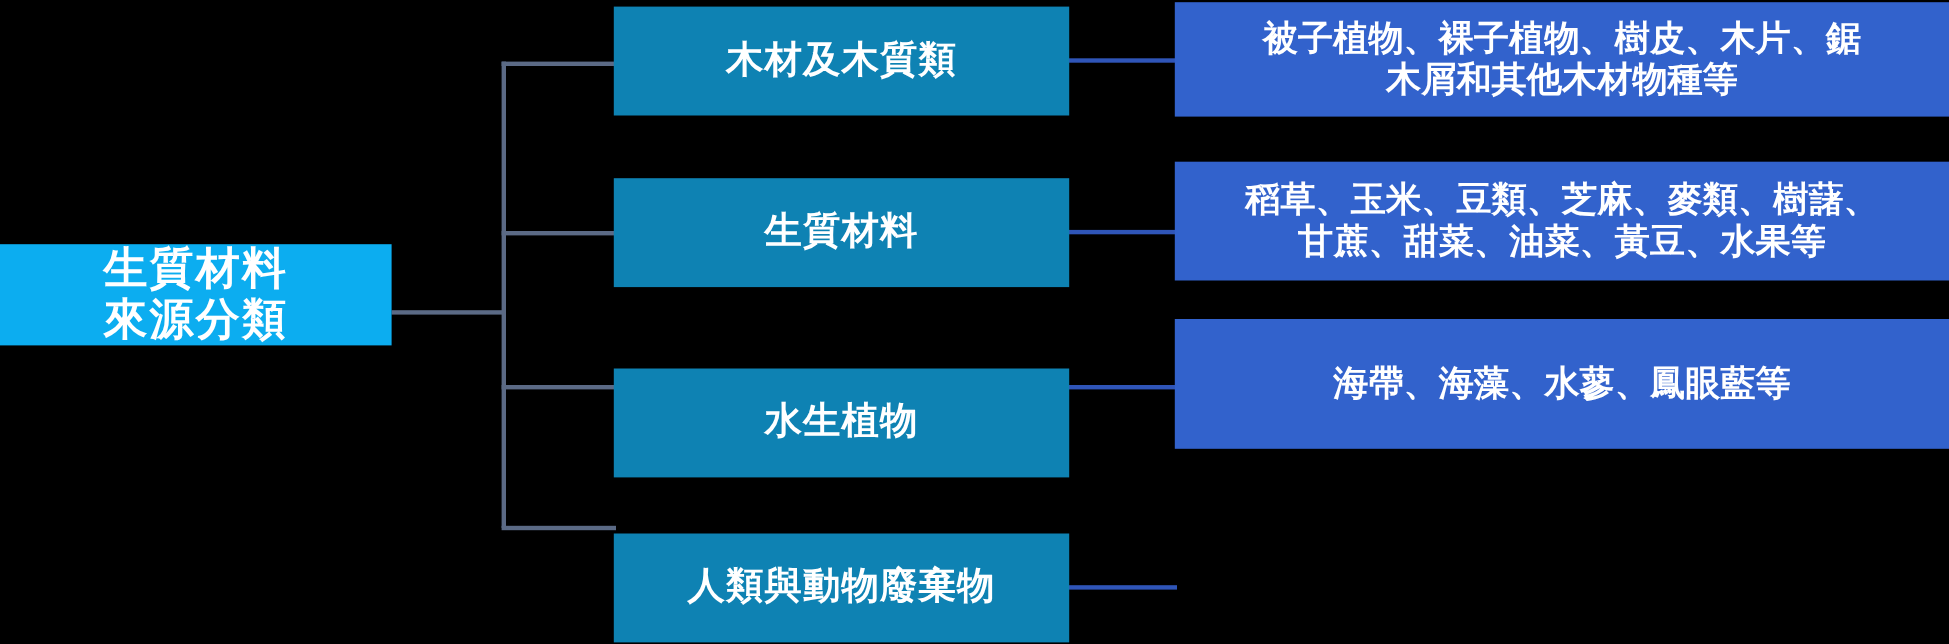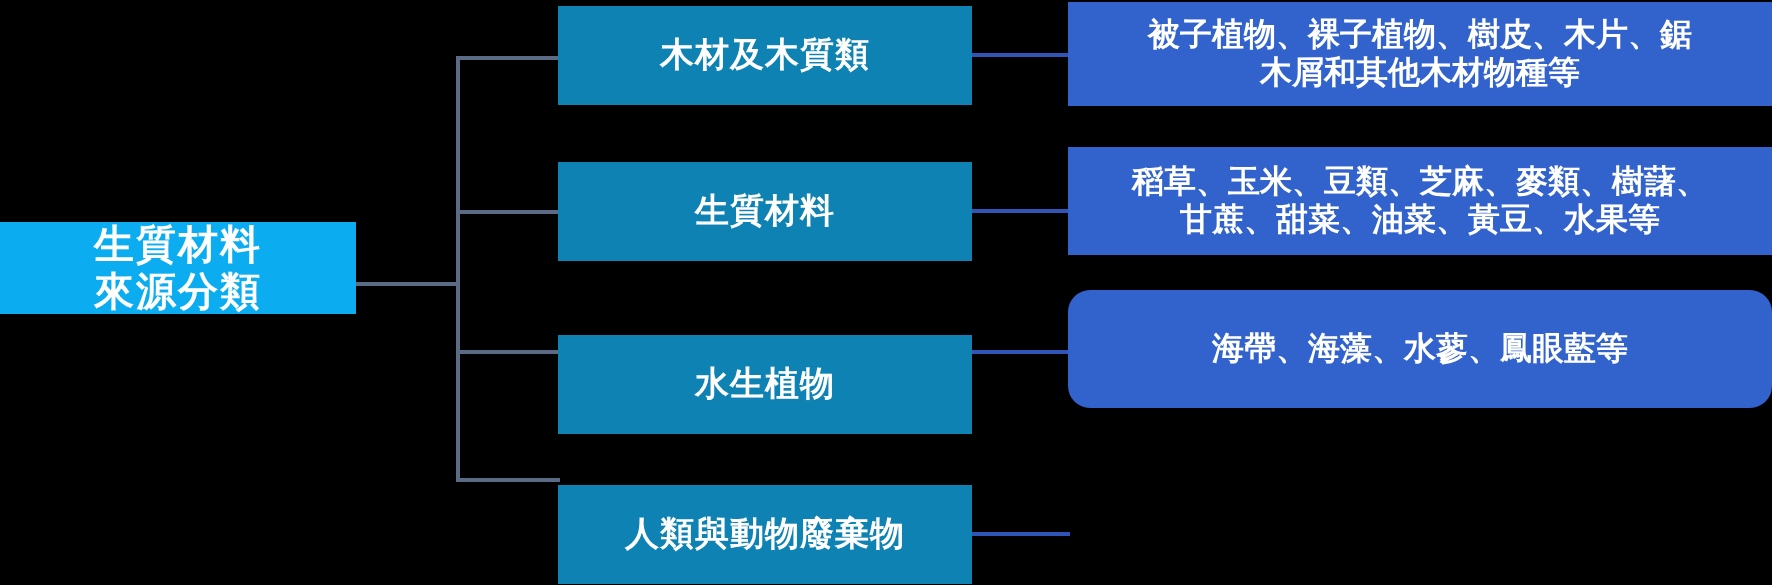--- a/index.html
+++ b/index.html
@@ -63,21 +63,21 @@
   .node--det {
     left: 1068px;
     width: 704px;
     background: #3262cc;
     font-size: 32px;
     letter-spacing: 0px;
     padding: 2px 14px;
   }
   .node--det.r1 { top: 2px;   height: 104px; }
   .node--det.r2 { top: 147px; height: 108px; }
-  .node--det.r3 { top: 290px; height: 118px; border-radius: 22px; }
+  .node--det.r3 { top: 290px; height: 118px; }
   .node--det.r4 { top: 422px; height: 163px; }
 
   
   .line {
     position: absolute;
     background: #5b6a85;
   }
   .line--h { height: 4px; }
   .line--v { width: 4px; }
 

